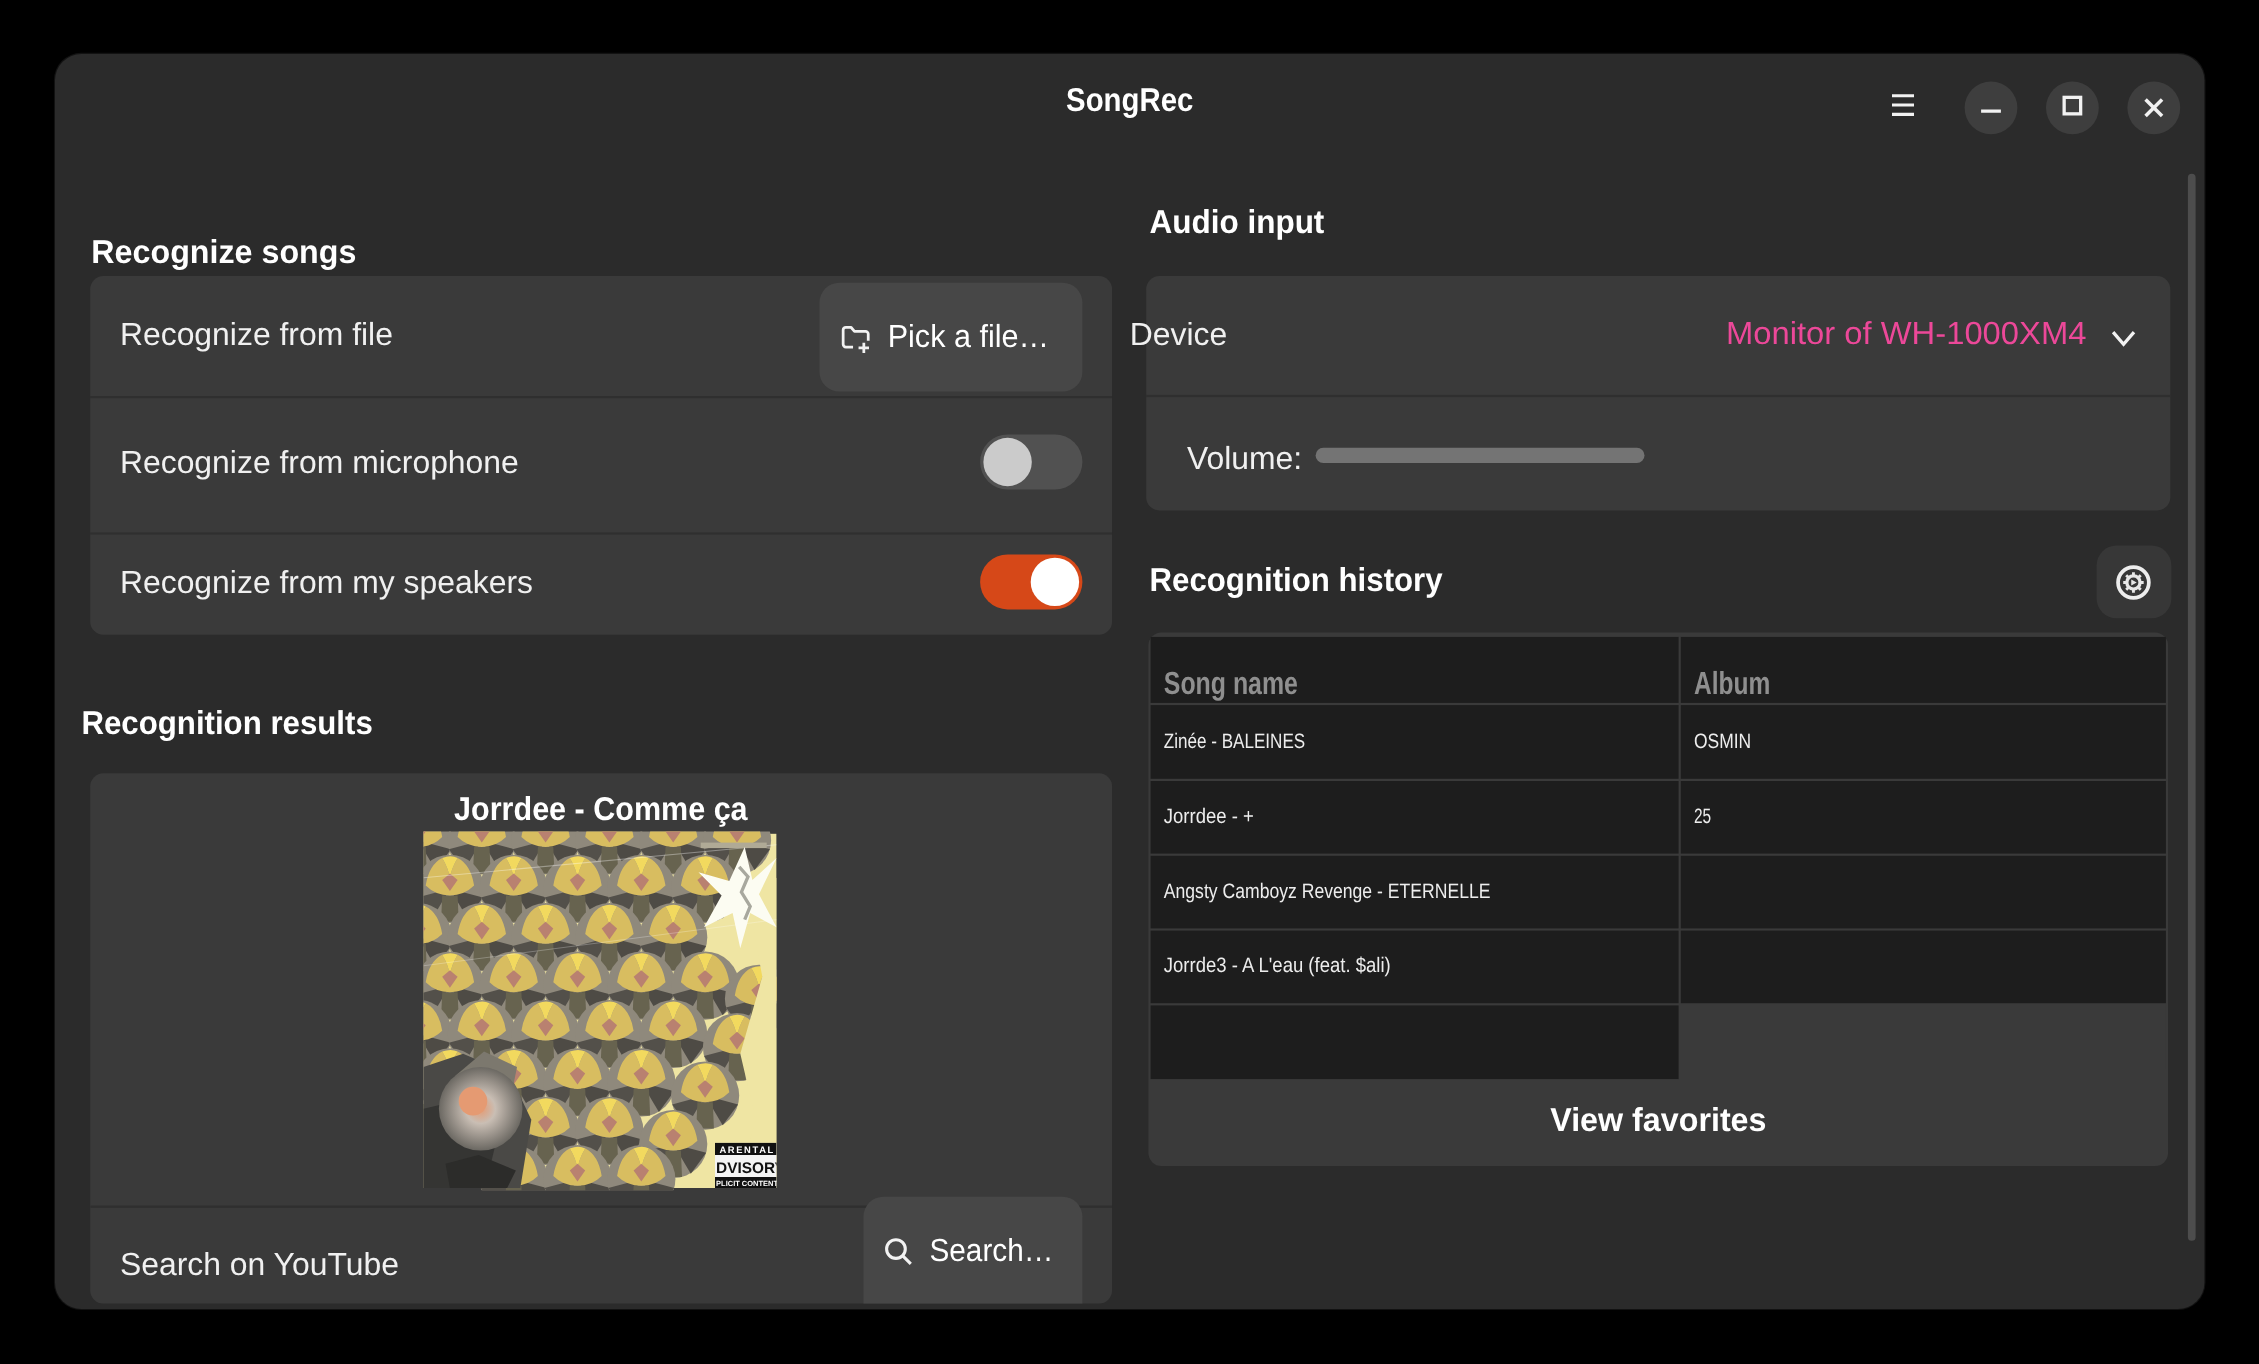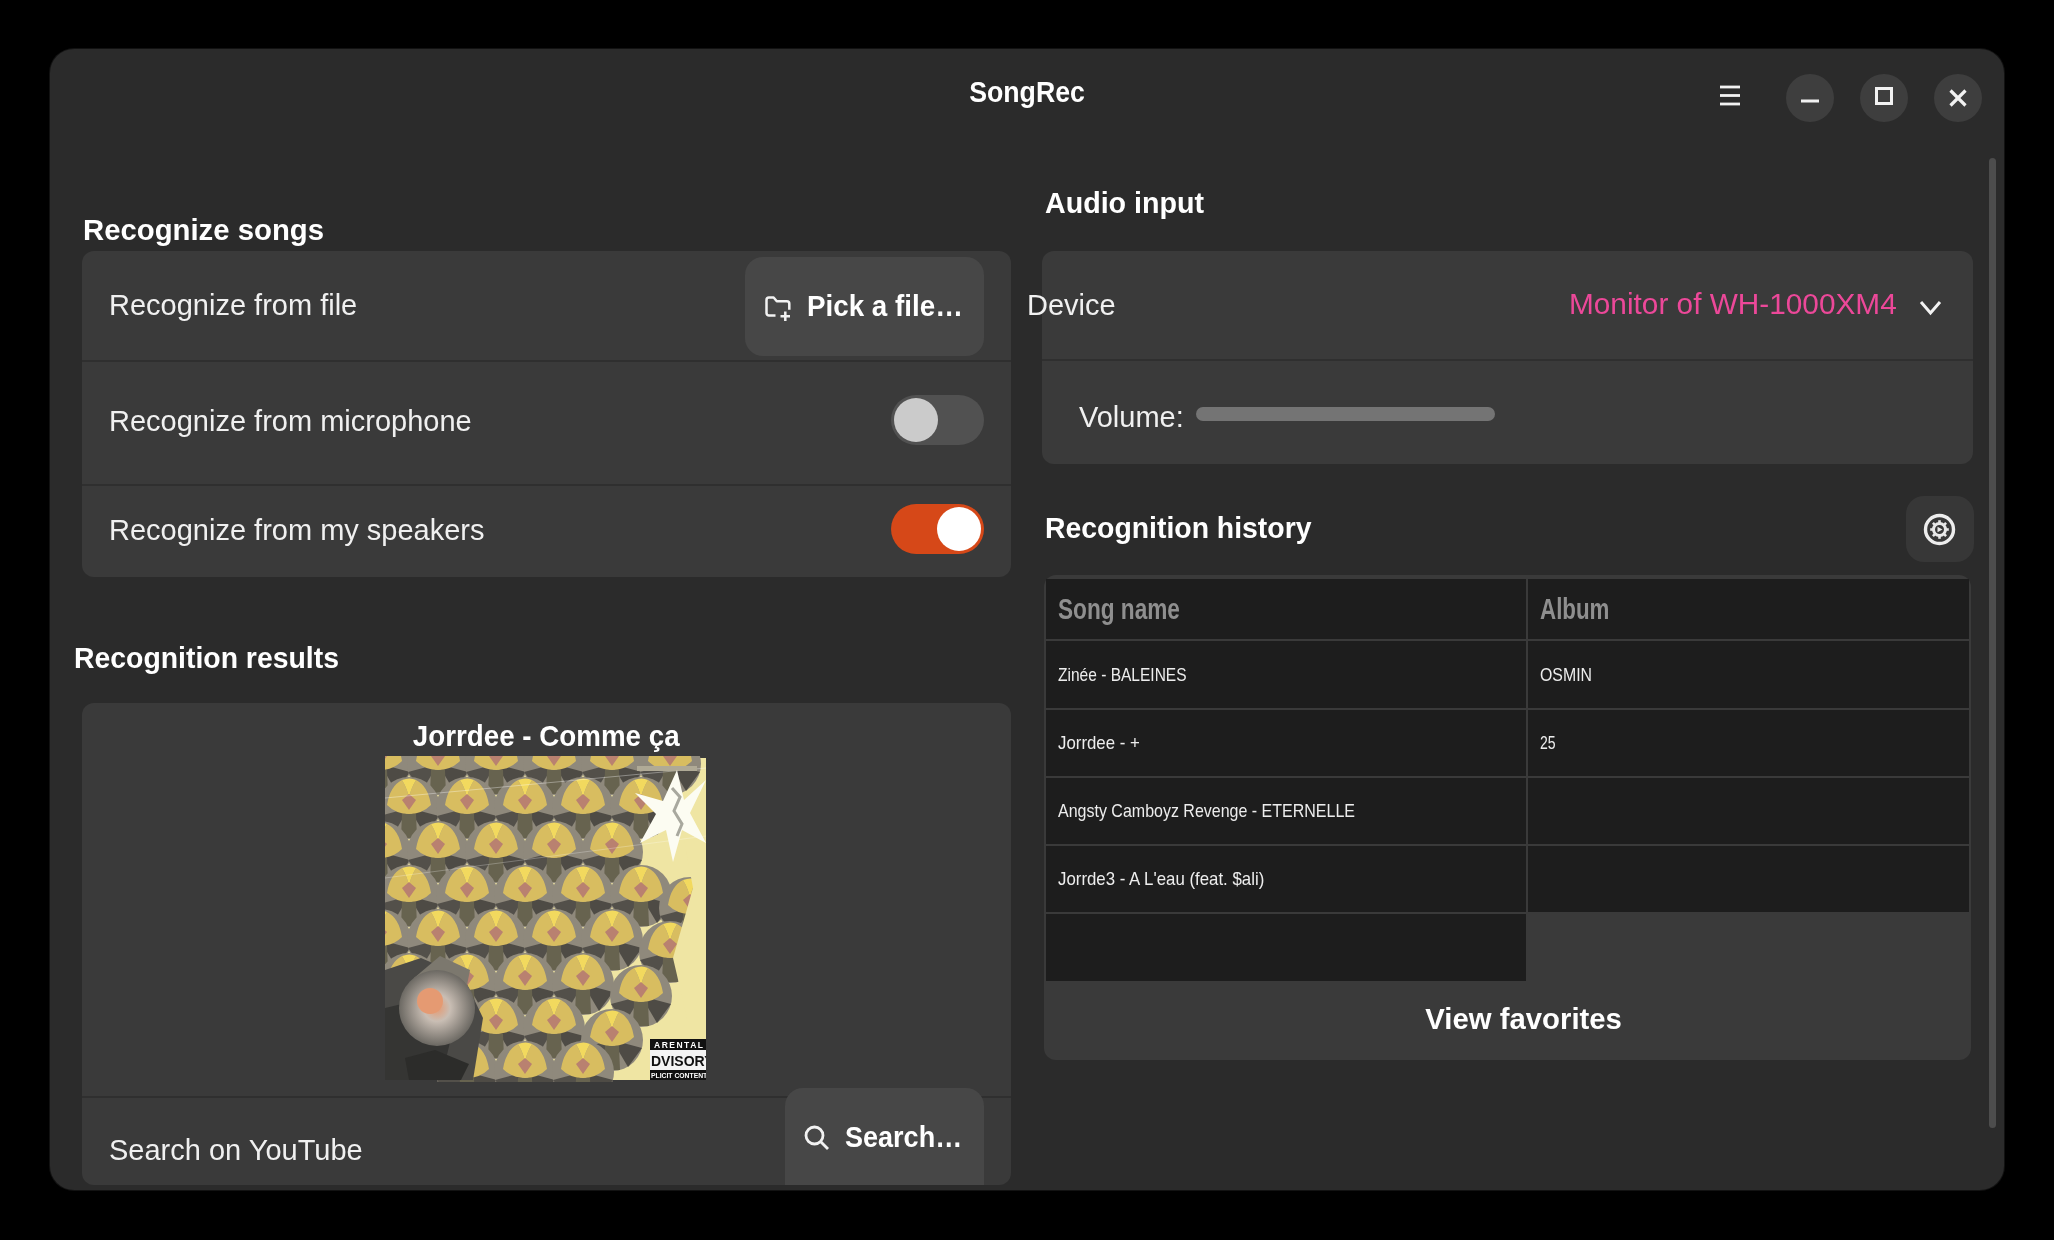--- a/index.html
+++ b/index.html
@@ -3,26 +3,26 @@
 <meta charset="utf-8">
 <style>
   html,body{margin:0;padding:0;background:#000;width:2054px;height:1240px;overflow:hidden;}
   *{box-sizing:border-box;font-family:"Liberation Sans", sans-serif;}
   .abs{position:absolute;}
   .win{position:absolute;left:50px;top:49px;width:1954px;height:1141px;border-radius:24px;background:#2b2b2b;box-shadow:0 0 0 1px rgba(255,255,255,0.07);}
   .hd{position:absolute;font-weight:bold;font-size:30px;line-height:34px;color:#ffffff;}
   .lbl{position:absolute;font-size:29px;line-height:36px;color:#f0f0f0;}
   .card{position:absolute;background:#3a3a3a;border-radius:12px;}
   .divider{position:absolute;left:0;width:100%;height:2px;background:#2f2f2f;}
-  .btn{position:absolute;background:#474747;border-radius:18px;display:flex;align-items:center;color:#fff;font-weight:bold;font-size:29px;}
+  .btn{position:absolute;background:#474747;border-radius:18px;display:flex;align-items:center;color:#fff;font-weight:normal;font-size:29px;}
   .circbtn{position:absolute;width:48px;height:48px;border-radius:50%;background:#3e3e3e;top:74px;}
   .toggle{position:absolute;width:93px;height:50px;border-radius:25px;}
   .knob{position:absolute;top:3px;width:44px;height:44px;border-radius:50%;}
   .cell{background:#1d1d1d;color:#ededed;font-size:19px;display:flex;align-items:center;padding-left:12px;}
-  .hcell{background:#1d1d1d;color:#8f8f8f;font-size:29px;font-weight:bold;display:flex;align-items:center;padding-left:12px;}
+  .hcell{background:#1d1d1d;color:#8f8f8f;font-size:29px;font-weight:bold;display:flex;align-items:flex-end;padding-left:12px;}
   .cell,.hcell{white-space:nowrap;overflow:hidden;}
   .t{display:inline-block;transform-origin:0 50%;}
 </style>
 </head>
 <body>
 <div class="win"></div>
 
 <div class="hd" style="left:50px;top:75px;width:1954px;text-align:center;"><span class="t" style="transform:scaleX(.89);transform-origin:50% 50%;">SongRec</span></div>
 <svg class="abs" style="left:1717px;top:83px;" width="26" height="24" viewBox="0 0 26 24">
   <g stroke="#f2f2f2" stroke-width="2.8">
@@ -223,15 +223,15 @@
   <div class="cell">
       <span class="t" style="transform:scaleX(.842)">Angsty Camboyz Revenge - ETERNELLE</span>
     </div>
     <div class="cell"></div>
   <div class="cell">
       <span class="t" style="transform:scaleX(.886)">Jorrde3 - A L'eau (feat. $ali)</span>
     </div>
     <div class="cell"></div>
     <div class="cell"></div>
 </div>
-<div class="hd" style="left:1044px;top:1002px;width:927px;text-align:center;margin-left:16px;"><span class="t" style="transform:scaleX(.977);transform-origin:50% 50%;">View favorites</span></div>
+<div class="hd" style="left:1044px;top:1002px;width:927px;text-align:center;"><span class="t" style="transform:scaleX(.977);transform-origin:50% 50%;">View favorites</span></div>
 
 <div class="abs" style="left:1989px;top:158px;width:7px;height:970px;border-radius:4px;background:#4d4d4d;"></div>
 
 </body></html>

